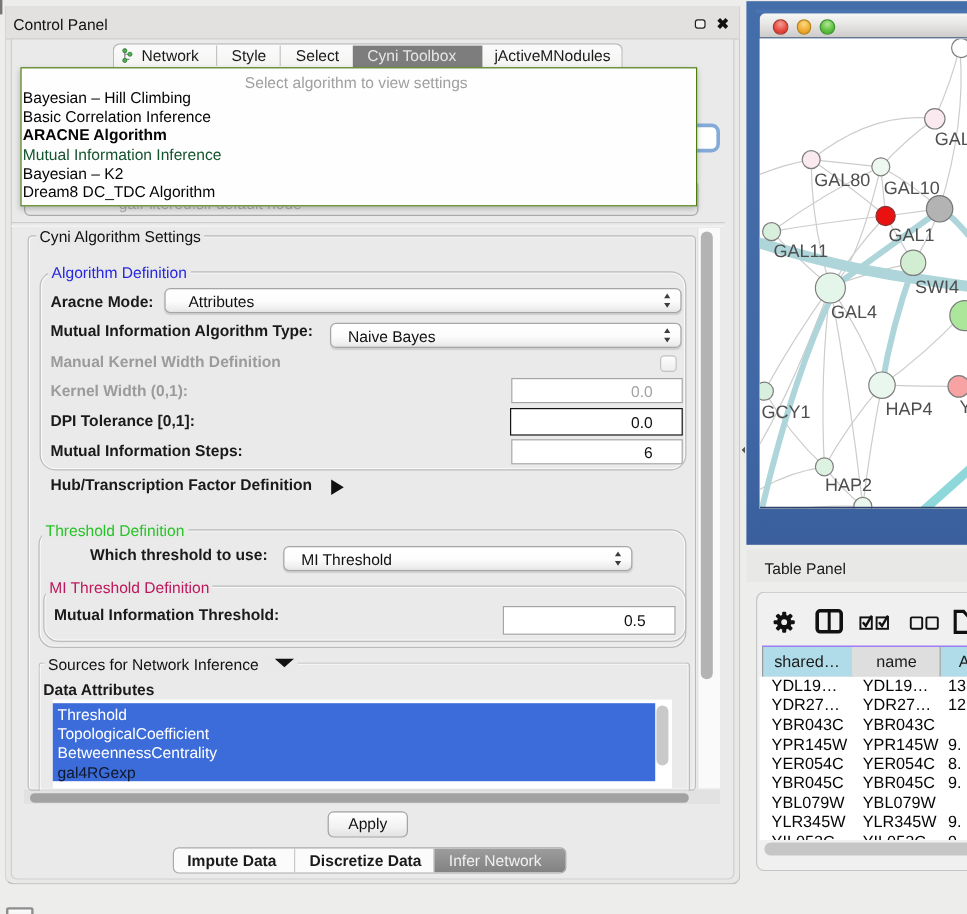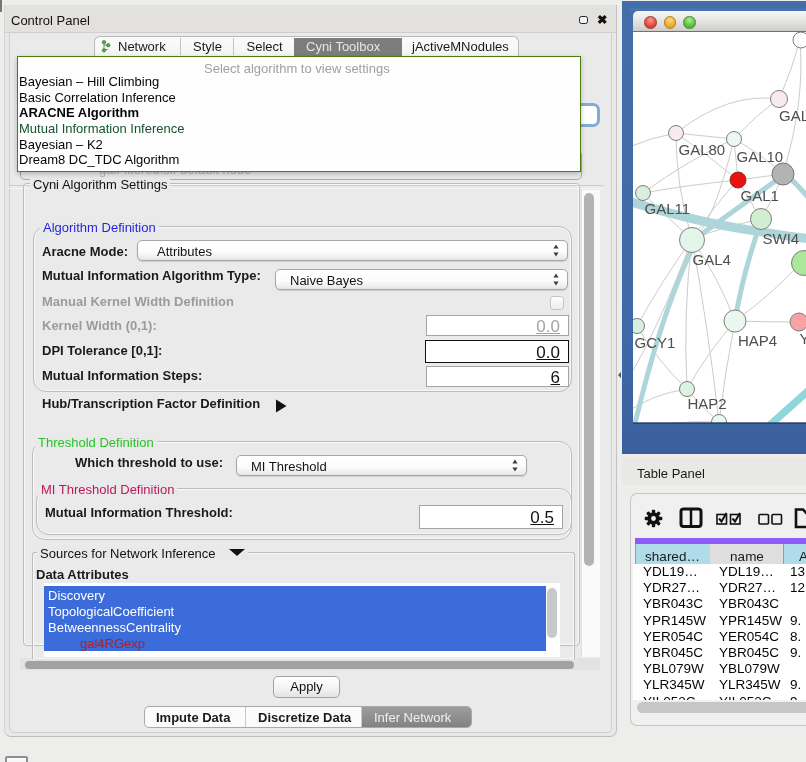--- a/index.html
+++ b/index.html
@@ -8,21 +8,21 @@
   .lbl{position:absolute;font-size:13px;line-height:13px;white-space:nowrap;color:#1a1a1a;}
   .b{font-weight:bold;}
   .gray{color:#9b9b9b;}
   .combo{position:absolute;border:1px solid #a6a6a6;border-radius:5px;
     background:linear-gradient(180deg,#ffffff 0%,#fcfcfc 55%,#ececec 90%,#e3e3e3 100%);
     box-shadow:0 1px 1px rgba(0,0,0,0.12);}
   .combo .ctext{position:absolute;left:14px;top:4px;font-size:13px;line-height:13px;color:#111;}
   .carr{position:absolute;right:8px;top:3px;width:6px;}
   .field{position:absolute;background:#fff;border:1px solid #999;
     font-size:13px;text-align:right;color:#111;}
-  .fval{position:absolute;right:8px;font-size:17px;line-height:13px;text-decoration:underline;}
+  .fval{position:absolute;right:24px;font-size:13px;line-height:13px;}
   .grp{position:absolute;border:1px solid #bcbcbc;border-radius:13px;
     box-shadow:inset 0 0 0 1px rgba(255,255,255,0.7);}
   .gtitle{position:absolute;top:-6px;font-size:13px;line-height:13px;background:#e9e9e9;padding:0 3px;white-space:nowrap;}
 </style>
 </head>
 <body>
 
 <div class="abs" style="left:0;top:0;width:2px;height:12px;background:#777;"></div>
 
 <div class="abs" id="cpwin" style="left:4px;top:5px;width:611px;height:731px;background:#e9e8e7;
@@ -64,21 +64,21 @@
 </div>
 
 <div class="abs" style="left:560px;top:103px;width:34px;height:18px;border:3px solid #84aad8;border-radius:7px;background:#fff;"></div>
 
 <div class="abs" style="left:581px;top:190px;width:18px;height:467px;background:#fafafa;border-left:1px solid #dedede;"></div>
 <div class="abs" style="left:583.5px;top:193px;width:10px;height:373px;background:#b3b3b3;border-radius:5px;"></div>
 
 <div class="abs" style="left:20px;top:658px;width:580px;height:12px;background:#e2e2e2;"></div>
 <div class="abs" style="left:25px;top:660.5px;width:549px;height:8px;background:#a2a2a2;border-radius:4px;"></div>
 
-<div class="grp" style="left:23px;top:183px;width:555px;height:461px;border-radius:4px;">
+<div class="grp" style="left:23px;top:196px;width:555px;height:461px;border-radius:4px;">
   <div class="gtitle" style="left:6px;color:#111;">Cyni Algorithm Settings</div>
 </div>
 
 <div class="grp" style="left:33px;top:226px;width:537px;height:164px;">
   <div class="gtitle" style="left:6px;color:#2727e0;">Algorithm Definition</div>
 </div>
 <div class="lbl b" style="left:42px;top:245px;">Aracne Mode:</div>
 <div class="combo" style="left:137px;top:240px;width:429px;height:19px;">
   <div class="ctext" style="left:19px;">Attributes</div>
   <svg class="carr" width="6" height="13" viewBox="0 0 6 13">
@@ -130,24 +130,24 @@
 <div class="field" style="left:419px;top:505px;width:142px;height:22px;border-color:#a5a5a5;">
     <span class="fval" style="top:5px;">0.5</span>
   </div>
 
 <div class="grp" style="left:32px;top:552px;width:541px;height:106px;border-bottom:none;border-radius:3px 3px 0 0;">
   <div class="gtitle" style="left:4px;color:#111;">Sources for Network Inference <span style="display:inline-block;width:0;height:0;border-left:8.5px solid transparent;border-right:8.5px solid transparent;border-top:7.5px solid #111;vertical-align:2px;margin-left:10px;"></span></div>
 </div>
 <div class="lbl b" style="left:36px;top:568px;">Data Attributes</div>
 <div class="abs" style="left:44px;top:583px;width:516px;height:74px;background:#fff;"></div>
 <div class="abs" style="left:44px;top:586.3px;width:502px;height:64.8px;background:#3c6cd9;"></div>
-<div class="lbl" style="left:48px;top:589px;color:#fff;">Discovery</div>
+<div class="lbl" style="left:48px;top:589px;color:#fff;">Threshold</div>
 <div class="lbl" style="left:48px;top:605px;color:#fff;">TopologicalCoefficient</div>
 <div class="lbl" style="left:48px;top:621px;color:#fff;">BetweennessCentrality</div>
-<div class="lbl" style="left:48px;top:637px;color:#b91c1c;margin-left:32px;">gal4RGexp</div>
+<div class="lbl" style="left:48px;top:637px;color:#0f172a;">gal4RGexp</div>
 <div class="abs" style="left:547px;top:588px;width:10px;height:50px;background:#c9c9c9;border-radius:5px;"></div>
 
 <div class="abs" style="left:273px;top:676px;width:65px;height:20px;border:1px solid #a3a3a3;border-radius:5px;background:linear-gradient(180deg,#ffffff,#f2f2f2 60%,#e2e2e2);text-align:center;font-size:13px;line-height:19px;color:#111;">Apply</div>
 
 <div class="abs" style="left:144px;top:706px;width:326px;height:20px;border:1px solid #a9a9a9;border-radius:5px;background:#fbfbfb;overflow:hidden;">
   <div class="abs" style="left:100px;top:0;width:1px;height:20px;background:#c9c9c9;"></div>
   <div class="abs" style="left:216px;top:0;width:1px;height:20px;background:#c9c9c9;"></div>
   <div class="abs" style="left:216.7px;top:0;width:110px;height:20px;background:linear-gradient(180deg,#9d9d9d,#828282);"></div>
   <div class="lbl b" style="left:11px;top:4px;">Impute Data</div>
   <div class="lbl b" style="left:113px;top:4px;">Discretize Data</div>
@@ -290,21 +290,21 @@
   </g>
 
   <g stroke="#111" stroke-width="1.6" fill="none">
     <rect x="116" y="7.5" width="9.5" height="9.5" rx="1"></rect>
     <rect x="129" y="7.5" width="9.5" height="9.5" rx="1"></rect>
   </g>
 
   <path d="M 153,2.5 L 160,2.5 L 165,8 L 165,20 L 153,20 Z" fill="none" stroke="#111" stroke-width="2.6"></path>
 </svg>
 
-<div class="abs" style="left:635px;top:538px;width:171px;height:25px;border-top:6px solid #8b5cf6;border-bottom:1px solid #9b9b9b;overflow:hidden;">
+<div class="abs" style="left:635px;top:538px;width:171px;height:25px;border-top:1px solid #8b5cf6;border-bottom:1px solid #9b9b9b;overflow:hidden;">
   <div class="abs" style="left:0;top:0;width:74px;height:25px;background:#b0dcea;border-left:1px solid #9b9b9b;border-right:1px solid #9b9b9b;"></div>
   <div class="abs" style="left:75px;top:0;width:73px;height:25px;background:#dedede;border-right:1px solid #9b9b9b;"></div>
   <div class="abs" style="left:149px;top:0;width:22px;height:25px;background:#b0dcea;"></div>
   <div class="lbl" style="left:0;top:6px;width:75px;text-align:center;font-size:13.5px;">shared…</div>
   <div class="lbl" style="left:75px;top:6px;width:74px;text-align:center;font-size:13.5px;">name</div>
   <div class="lbl" style="left:164px;top:6px;font-size:13.5px;">A</div>
 </div>
 
 <div class="abs" style="left:633px;top:564px;width:173px;height:136px;background:#fff;overflow:hidden;font-size:13.5px;color:#050505;">
   <div class="abs" style="left:10px;top:0px;">YDL19…</div>

